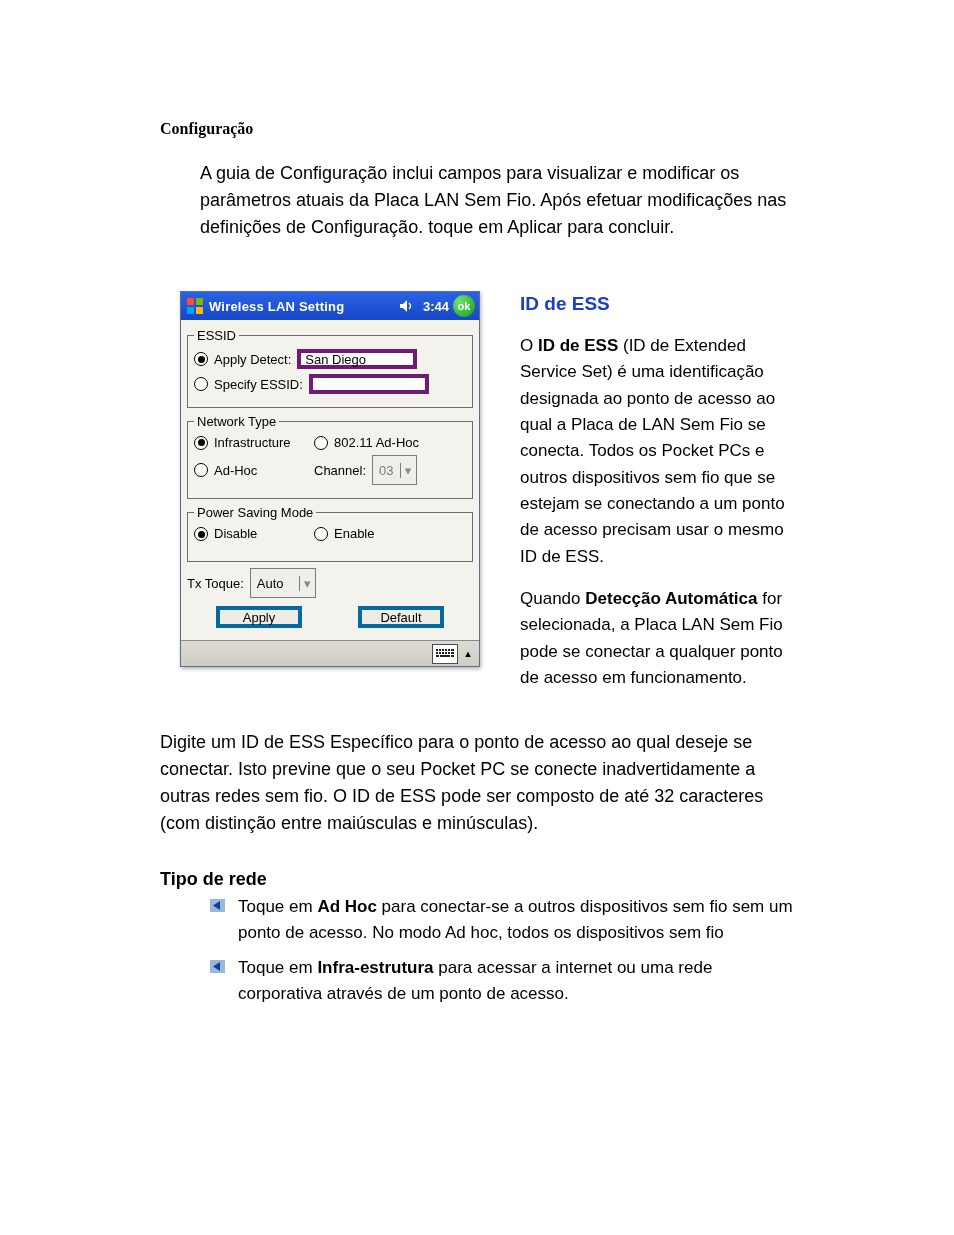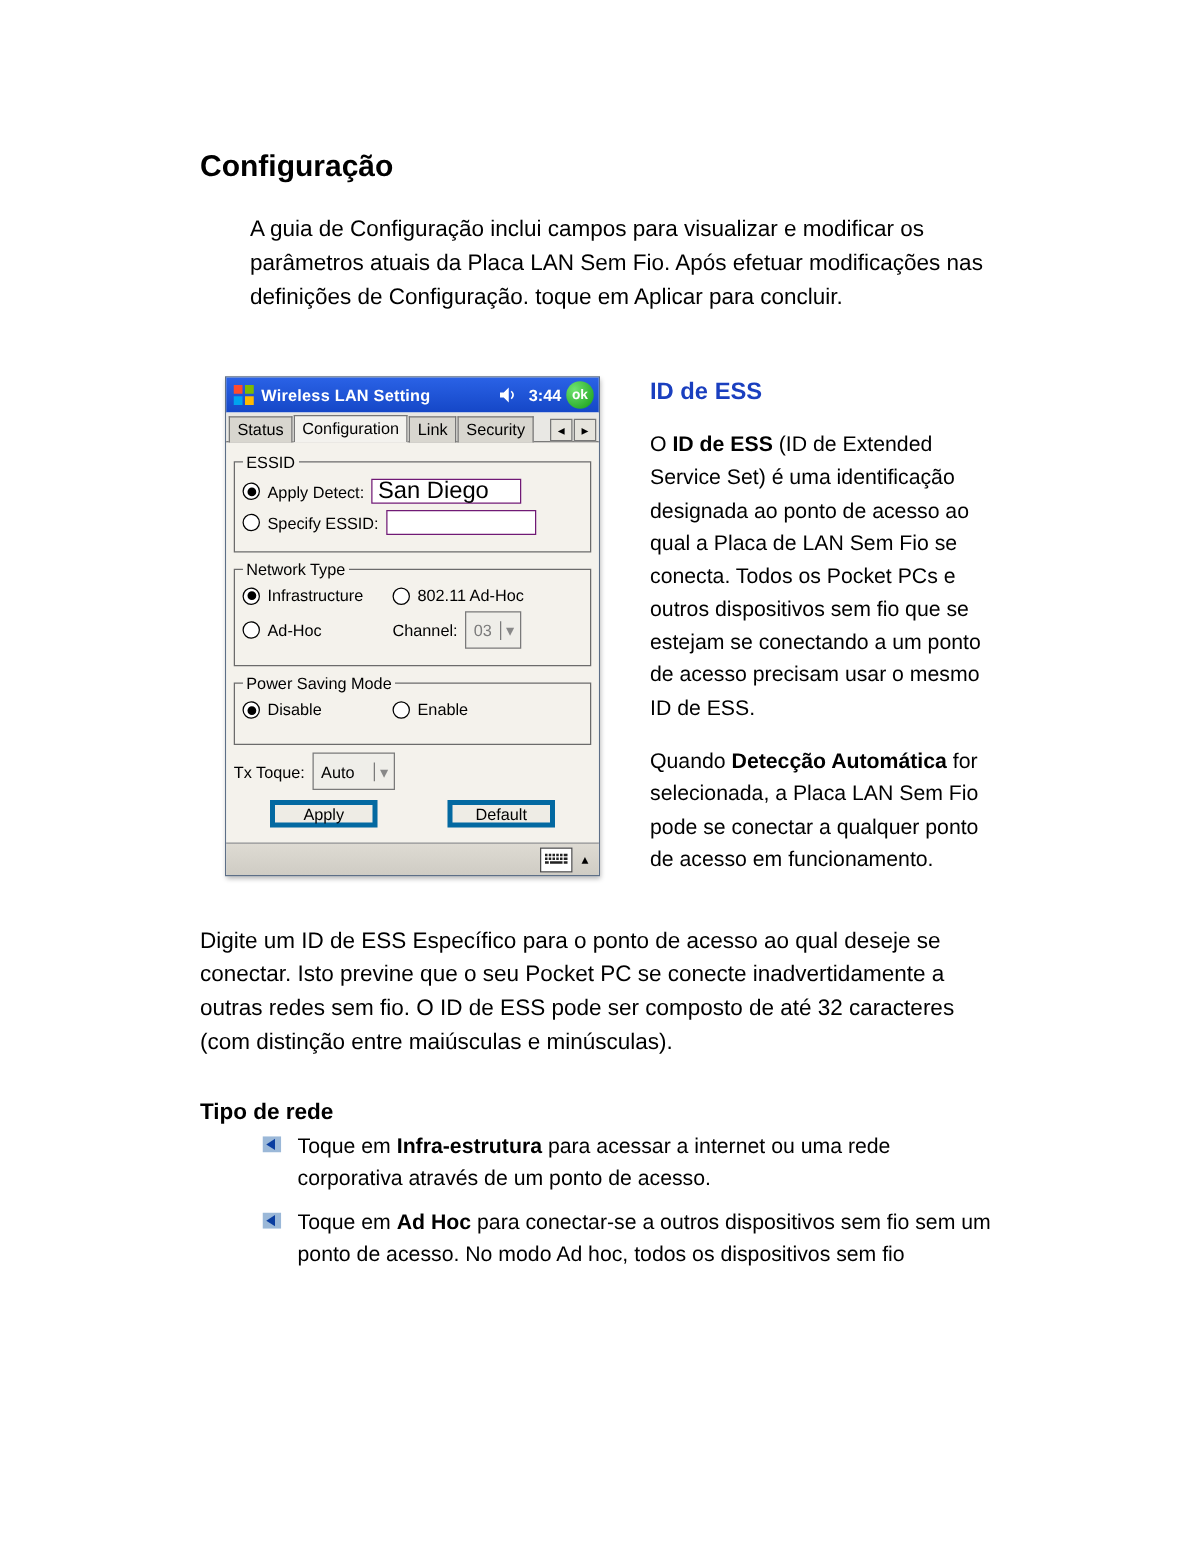--- a/index.html
+++ b/index.html
@@ -10,23 +10,24 @@
     background: #fff;
     color: #000;
     width: 954px;
     height: 1235px;
     position: relative;
   }
   .page {
     padding: 120px 160px 40px 160px;
   }
   h1.title {
-    font-size: 24px;
+    font-size: 16px;
     font-weight: bold;
     margin: 0 0 22px 0;
+    font-family: Liberation Serif, serif;
   }
   p.intro {
     font-size: 18px;
     line-height: 1.5;
     margin: 0 0 10px 40px;
   }
   .two-col {
     display: flex;
     gap: 40px;
     margin-top: 50px;
@@ -173,25 +174,25 @@
   }
   .radio {
     width: 14px; height: 14px; border: 1px solid #000; border-radius: 50%;
     background: #fff; display: inline-flex; align-items: center; justify-content: center;
     flex-shrink: 0;
   }
   .radio.checked::after {
     content: ""; width: 7px; height: 7px; background: #000; border-radius: 50%;
   }
   .txtbox {
-    border: 1px solid #701a75;
+    border: 4px solid #701a75;
     background: #fff;
     height: 20px;
     padding: 1px 4px;
-    font-size: 19px;
+    font-size: 13px;
     width: 120px;
     display: inline-flex;
     align-items: center;
   }
   .txtbox.empty { width: 120px; }
   .lbl { font-size: 13px; }
   .sel {
     display: inline-flex; align-items: center;
     border: 1px solid #7a7a7a; background: #efeee9;
     height: 30px; font-size: 13px;
@@ -259,30 +260,20 @@
           <span class="vol-icon">
             <svg width="16" height="14" viewBox="0 0 16 14">
               <polygon points="1,5 4,5 8,1 8,13 4,9 1,9" fill="#fff"></polygon>
               <path d="M10 4 Q13 7 10 10" stroke="#fff" fill="none" stroke-width="1.3"></path>
             </svg>
           </span>
           <span class="clock">3:44</span>
           <span class="ok-btn">ok</span>
         </div>
 
-        <div class="d-tabs">
-          <div class="tab">Status</div>
-          <div class="tab active">Configuration</div>
-          <div class="tab">Link</div>
-          <div class="tab">Security</div>
-          <div class="tab-nav">
-            <div class="arr">◂</div>
-            <div class="arr">▸</div>
-          </div>
-        </div>
 
         <div class="d-body">
           <fieldset class="grp">
             <legend>ESSID</legend>
             <div class="row">
               <span class="radio checked"></span>
               <span class="lbl">Apply Detect:</span>
               <span class="txtbox">San Diego</span>
             </div>
             <div class="row">
@@ -375,26 +366,26 @@
 
   <h3 class="sec">Tipo de rede</h3>
   <ul class="bullets">
     <li>
       <span class="bullet-icon">
         <svg width="15" height="13" viewBox="0 0 15 13">
             <rect x="0" y="0" width="15" height="13" fill="#9bb8d8"></rect>
             <polygon points="10,2 3,6.5 10,11" fill="#0a3da0"></polygon>
           </svg>
       </span>
-      <span>Toque em </span><b>Infra-estrutura</b><span> para acessar a internet ou uma rede corporativa através de um ponto de acesso.</span>
+      <span>Toque em </span><b>Ad Hoc</b><span> para conectar-se a outros dispositivos sem fio sem um ponto de acesso. No modo Ad hoc, todos os dispositivos sem fio</span>
     </li>
     <li>
       <span class="bullet-icon">
         <svg width="15" height="13" viewBox="0 0 15 13">
             <rect x="0" y="0" width="15" height="13" fill="#9bb8d8"></rect>
             <polygon points="10,2 3,6.5 10,11" fill="#0a3da0"></polygon>
           </svg>
       </span>
-      <span>Toque em </span><b>Ad Hoc</b><span> para conectar-se a outros dispositivos sem fio sem um ponto de acesso. No modo Ad hoc, todos os dispositivos sem fio</span>
+      <span>Toque em </span><b>Infra-estrutura</b><span> para acessar a internet ou uma rede corporativa através de um ponto de acesso.</span>
     </li>
   </ul>
 
 </div>
 
 </body></html>

